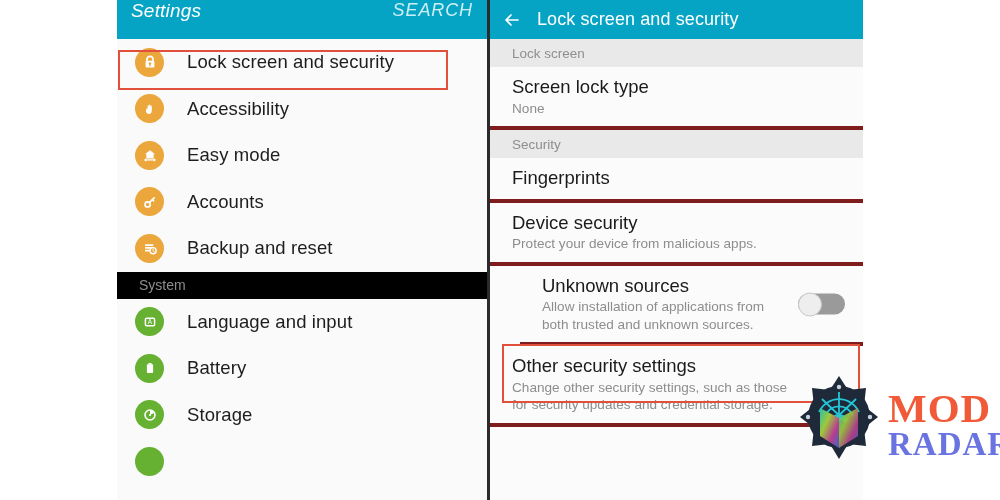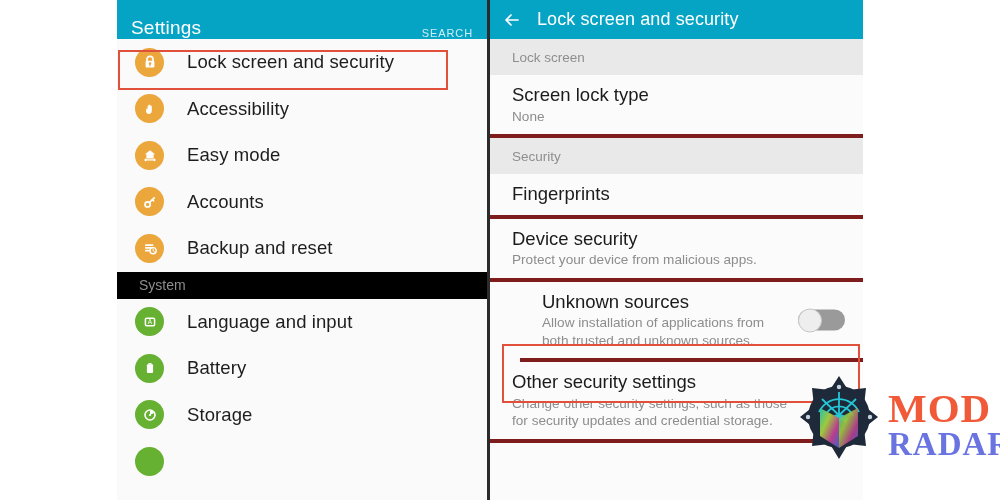--- a/index.html
+++ b/index.html
@@ -27,32 +27,33 @@
     width: 370px;
     height: 500px;
     background: #fafafa;
     overflow: hidden;
   }
 
   #left-header {
     height: 39px;
     background: #06a4c4;
     display: flex;
-    align-items: flex-end;
+    align-items: flex-start;
     justify-content: space-between;
     padding: 0 14px 0 14px;
+    font-style: italic;
   }
   #left-header .title {
     color: #ffffff;
     font-size: 19px;
     letter-spacing: 0.2px;
   }
   #left-header .search {
     color: #cdeef5;
-    font-size: 11px;
+    font-size: 18px;
     letter-spacing: 0.9px;
   }
 
   .side-item {
     display: flex;
     align-items: center;
     height: 46.5px;
     padding-left: 18px;
     background: #fafafa;
   }
@@ -122,21 +123,21 @@
     display: flex; align-items: center; justify-content: center;
   }
   #right-header .title {
     color: #ffffff;
     font-size: 18px;
     margin-left: 14px;
     letter-spacing: 0.1px;
   }
 
   .r-section-head {
-    height: 36px;
+    height: 28px;
     background: #e9e9e9;
     display: flex;
     align-items: center;
     padding-left: 22px;
     font-size: 13.5px;
     color: #8e8e8e;
   }
 
   .r-item {
     padding: 8px 22px 9px 22px;

